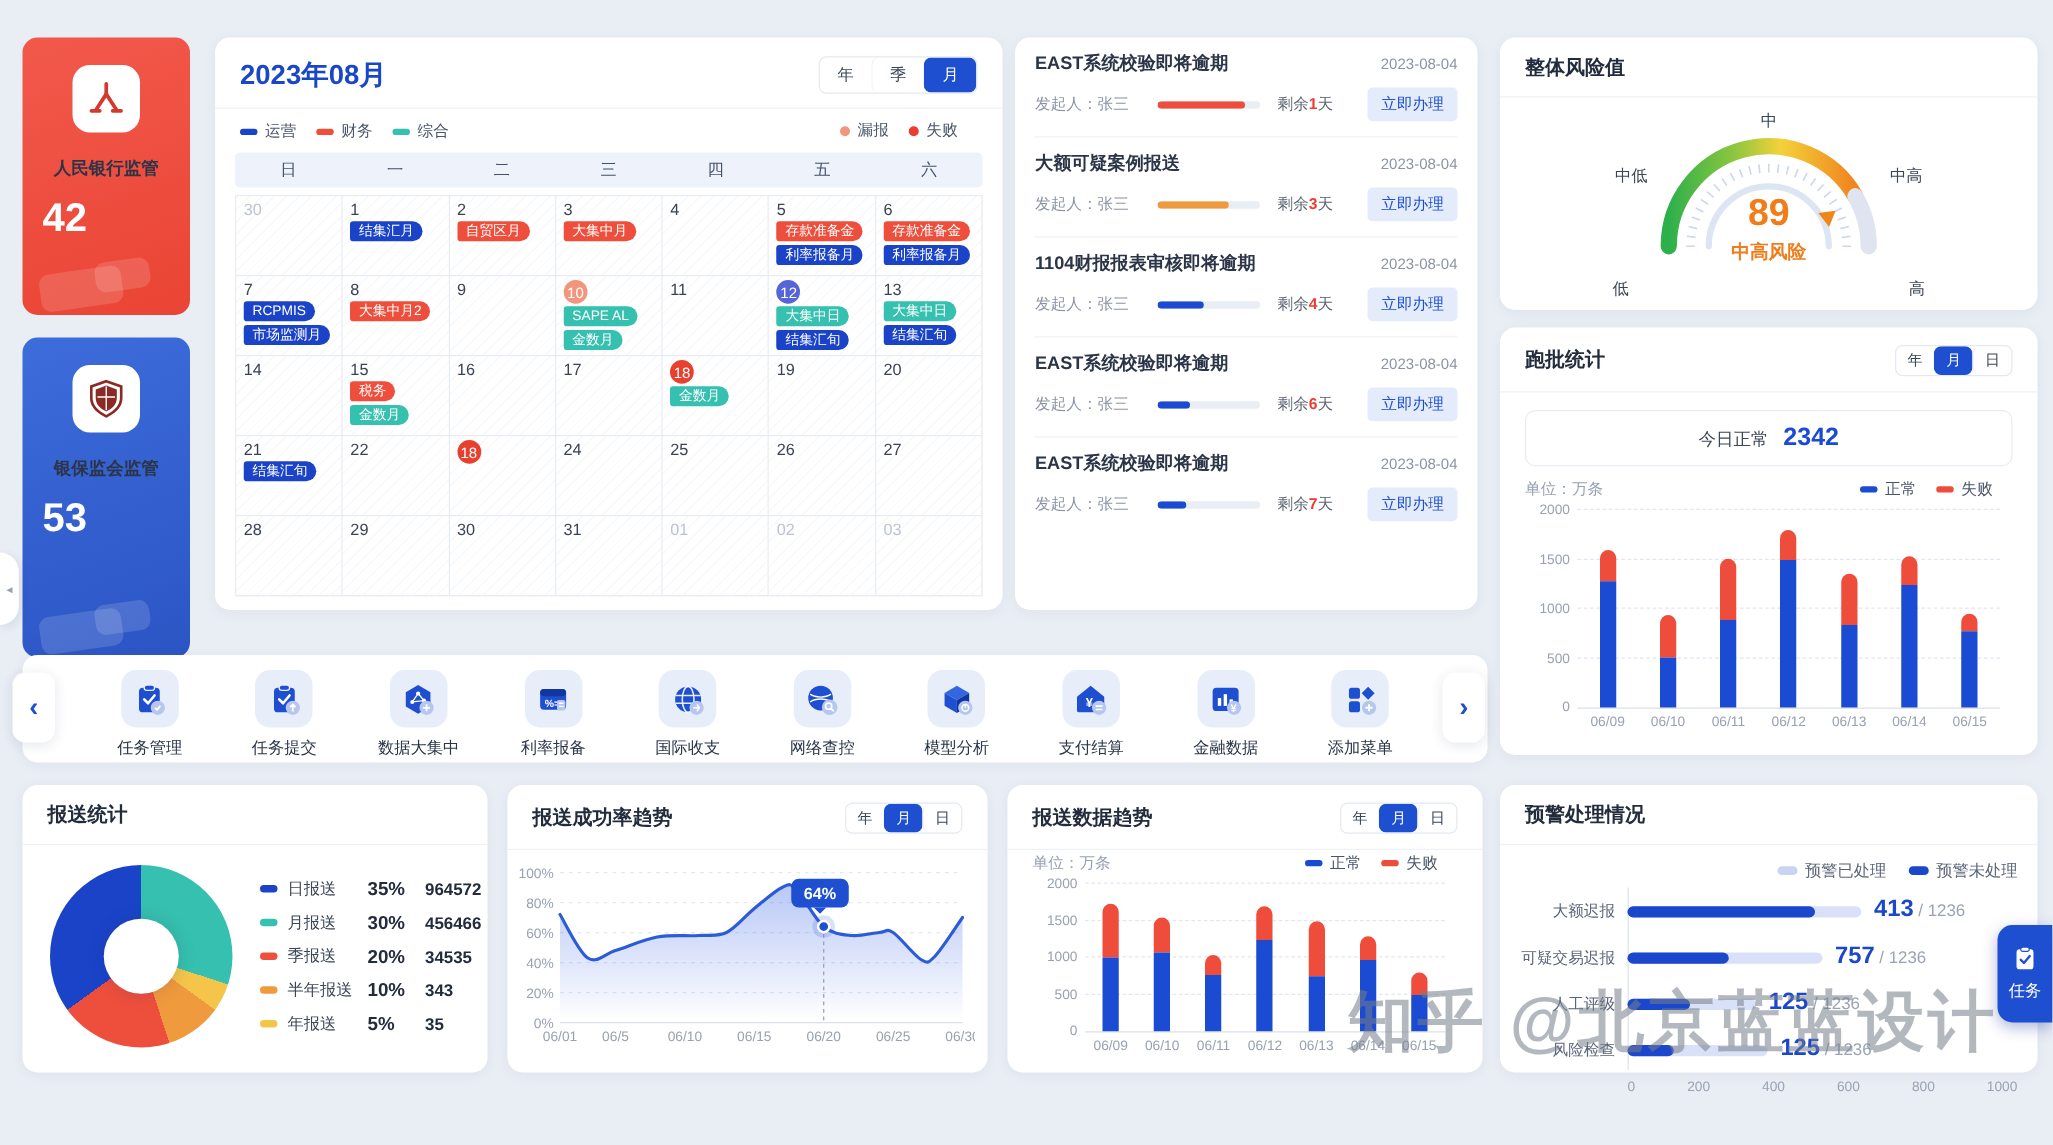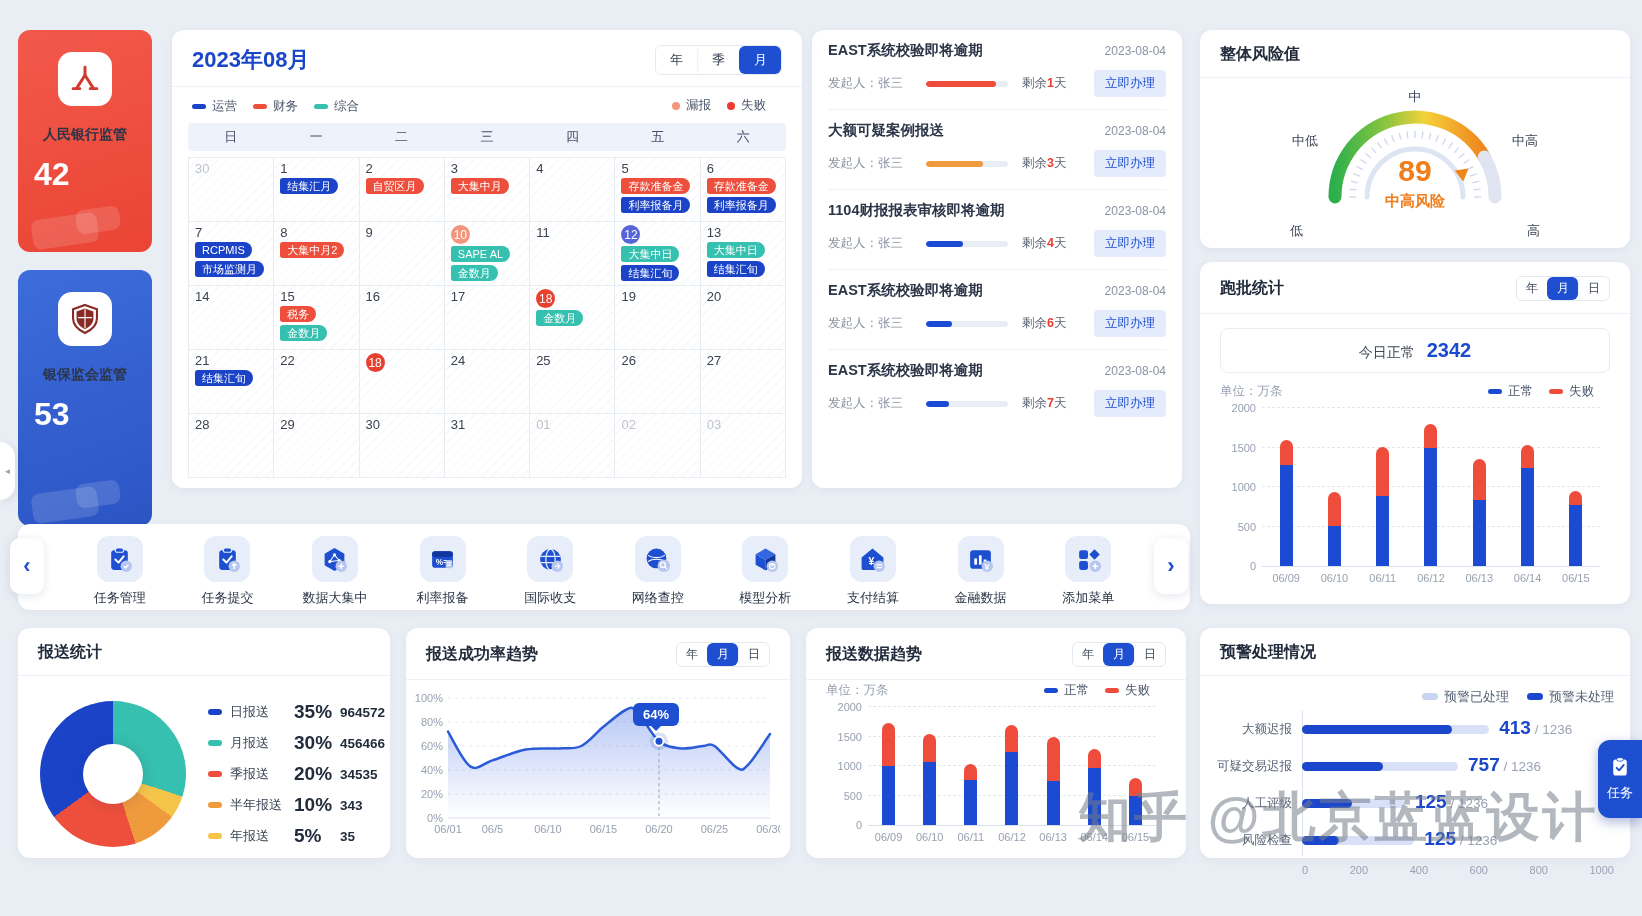--- a/index.html
+++ b/index.html
@@ -99,21 +99,21 @@
   .chev{position:absolute;top:14px;width:34px;height:56px;background:#fff;border-radius:10px;box-shadow:0 2px 10px rgba(30,50,90,.12);border:0;color:#1d4fd0;font-size:22px;font-weight:700;cursor:pointer;display:flex;align-items:center;justify-content:center;font-family:inherit;}
 
   
   .rsbody{display:flex;align-items:center;padding:16px 14px 0 22px;}
   #donut{width:146px;height:146px;border-radius:50%;position:relative;flex:none;}
   #donut::after{content:"";position:absolute;left:50%;top:50%;width:60px;height:60px;margin:-30px 0 0 -30px;background:#fff;border-radius:50%;box-shadow:0 0 14px rgba(30,50,90,.18);}
   #rs-legend{margin-left:22px;flex:1;}
   .rsrow{display:flex;align-items:center;margin:9px 0;font-size:13px;color:#3c4656;}
   .rsrow .dash{width:14px;height:6px;border-radius:3px;margin-right:8px;flex:none;}
   .rsrow .rlab{width:64px;}
-  .rsrow .rpct{width:46px;font-weight:800;color:#222c3c;font-size:19px;}
+  .rsrow .rpct{width:46px;font-weight:800;color:#222c3c;font-size:15px;}
   .rsrow .rval{font-weight:700;color:#222c3c;font-size:13.5px;}
 
   
   #line-wrap{position:relative;margin:6px 6px 0 6px;}
   .axt{font-size:11px;fill:#98a1b1;}
   .tipbox{position:absolute;background:#1d4fd0;color:#fff;font-size:13px;font-weight:700;padding:4px 10px;border-radius:6px;}
   .tipbox::after{content:"";position:absolute;left:50%;bottom:-5px;margin-left:-5px;border:5px solid transparent;border-top-color:#1d4fd0;border-bottom:0;}
 
   
   #alerts-body{position:relative;padding:6px 16px 0 16px;}

